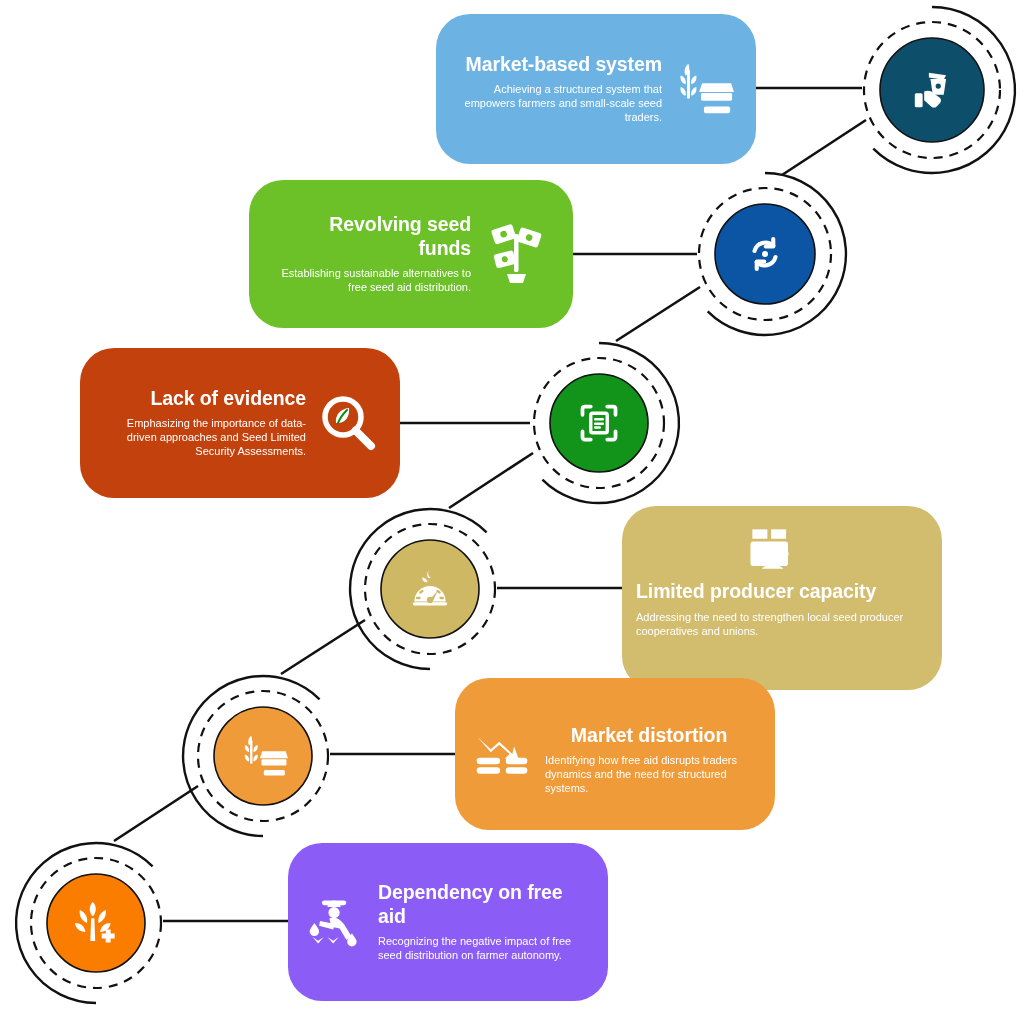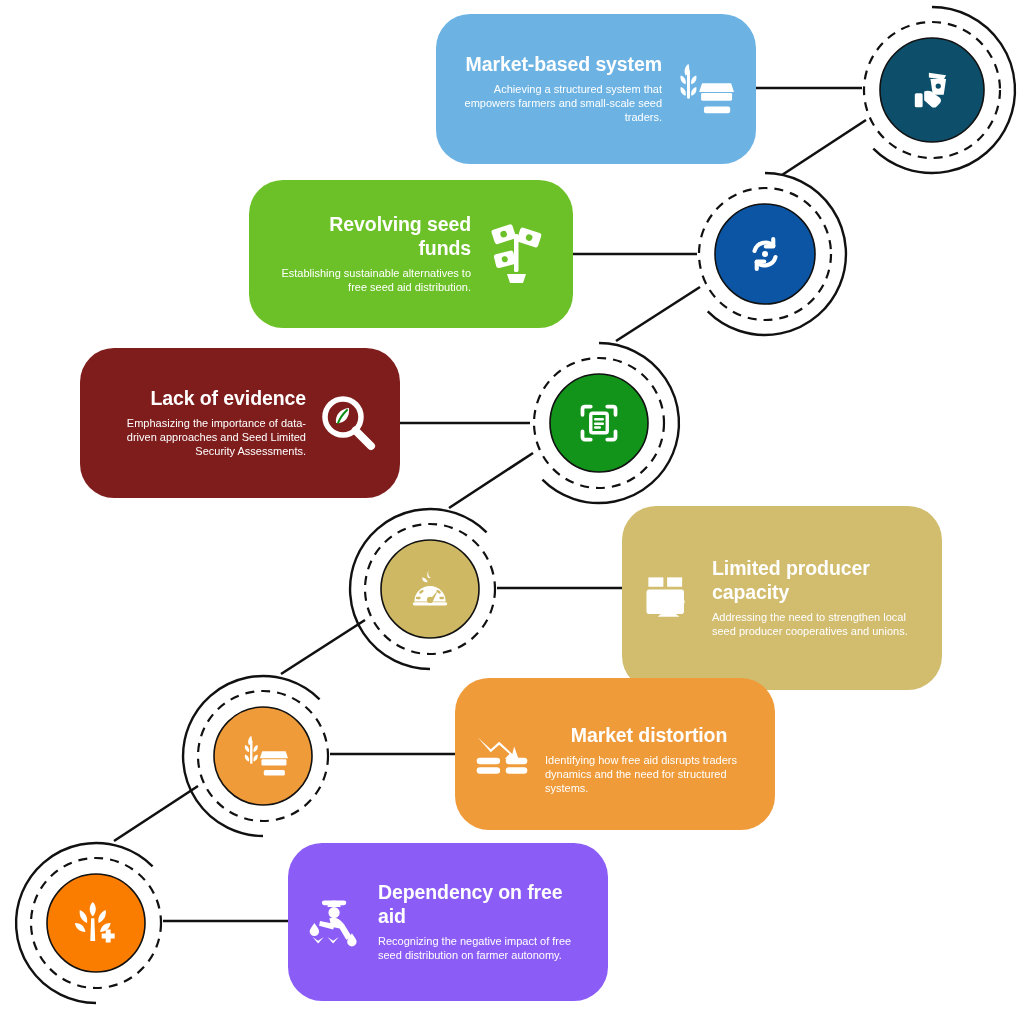--- a/index.html
+++ b/index.html
@@ -158,21 +158,21 @@
       <svg width="48" height="48" viewBox="0 0 64 64" fill="none" stroke="#ffffff" stroke-width="5.5" stroke-linecap="round">
         <path d="M18 28a15 15 0 0 1 25-7"></path>
         <path d="M46 36a15 15 0 0 1-25 7"></path>
         <path d="M43 12v10h-10" stroke-linejoin="round"></path>
         <path d="M21 52V42h10" stroke-linejoin="round"></path>
         <circle cx="32" cy="32" r="4" fill="#ffffff" stroke="none"></circle>
       </svg>
     </div>
   </div>
 
-  <div class="card" style="left:80px;top:348px;width:320px;height:150px;background:#7f1d1d;padding:14px 18px 14px 24px;">
+  <div class="card" style="left:80px;top:348px;width:320px;height:150px;background:#c2410c;padding:14px 18px 14px 24px;">
     <div class="card-text t-right">
       <div class="card-title">Lack of evidence</div>
       <div class="card-desc">Emphasizing the importance of data-driven approaches and Seed Limited Security Assessments.</div>
     </div>
     <div class="card-icon" style="width:68px;margin-left:8px;">
       <svg width="64" height="64" viewBox="0 0 64 64" fill="none">
         <circle cx="27" cy="26" r="18" stroke="#ffffff" stroke-width="5.5" fill="none"></circle>
         <path d="M39.5 39.5L55 55" stroke="#ffffff" stroke-width="8" stroke-linecap="round"></path>
         <path d="M33 17c-9 1-14 7-13 15 8 1 14-5 13-15z" fill="#ffffff"></path>
         <path d="M31 19c-4 4-7 8-9 13" stroke="#0d8c12" stroke-width="2" stroke-linecap="round"></path>
@@ -191,21 +191,21 @@
         <path d="M10 21V13a3 3 0 0 1 3-3h8"></path>
         <path d="M54 21V13a3 3 0 0 0-3-3h-8"></path>
         <path d="M10 43v8a3 3 0 0 0 3 3h8"></path>
         <path d="M54 43v8a3 3 0 0 1-3 3h-8"></path>
         <rect x="21" y="19" width="22" height="26" rx="2.5" stroke-width="4.5"></rect>
         <path d="M27 27h10M27 33h10M27 38h6" stroke-width="3.4"></path>
       </svg>
     </div>
   </div>
 
-  <div class="card rightalign" style="left:622px;top:506px;width:320px;height:184px;background:#d2bc6e;padding:14px 22px 14px 14px;">
+  <div class="card rightalign" style="left:622px;top:506px;width:320px;height:184px;background:#d2bc6e;padding:14px 22px 14px 14px;flex-direction:column;">
     <div class="card-icon" style="width:66px;margin-right:10px;">
       <svg width="60" height="60" viewBox="0 0 64 64" fill="#ffffff">
         <path d="M10 10h16v10H10z"></path>
         <path d="M30 10h16v10H30z"></path>
         <rect x="8" y="23" width="40" height="26" rx="3"></rect>
         <path d="M30 44c-3-8-10-10-17-9 1 7 8 11 17 9z"></path>
         <path d="M32 44c3-8 10-10 17-9-1 7-8 11-17 9z"></path>
         <path d="M20 52c5-6 17-6 23 0z"></path>
       </svg>
     </div>

